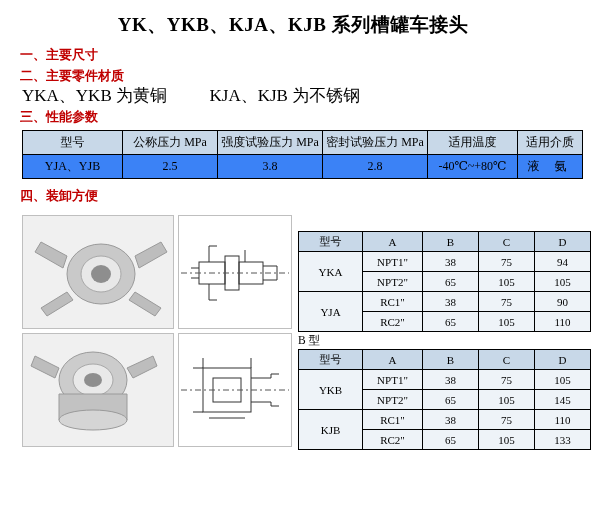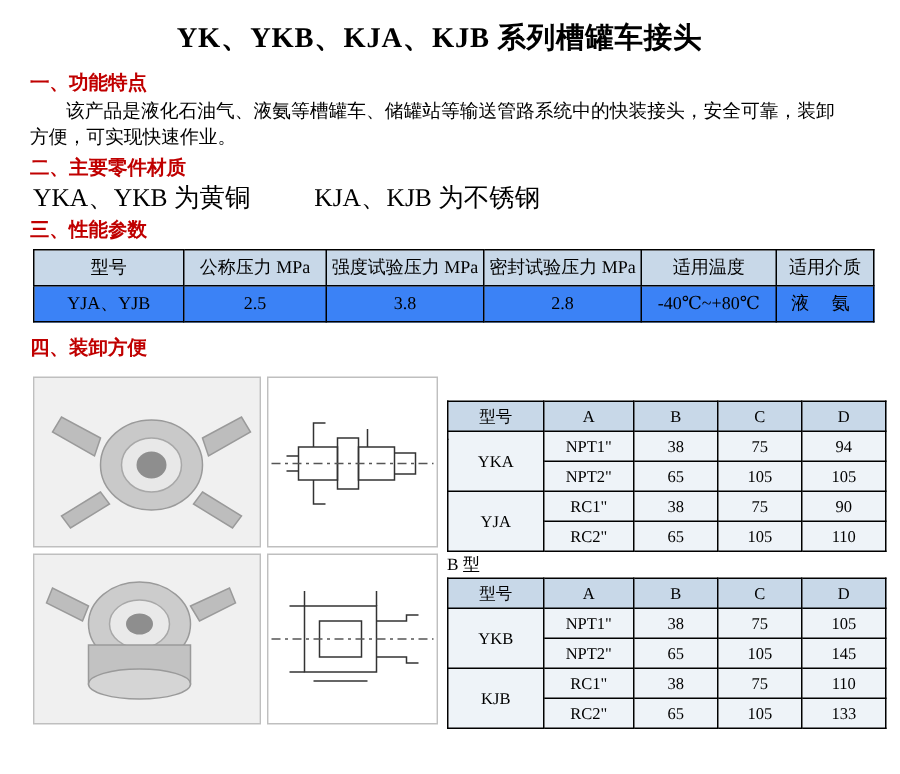--- a/index.html
+++ b/index.html
@@ -127,22 +127,21 @@
     background: #eef3f8;
   }
 </style>
 </head>
 <body>
 
 <div class="page">
 
   <div class="doc-title">YK、YKB、KJA、KJB 系列槽罐车接头</div>
 
-  <div class="section-head">一、功能特点</div>
-  <div class="body-text indent">该产品是液化石油气、液氨等槽罐车、储罐站等输送管路系统中的快装接头，安全可靠，装卸方便，可实现快速作业。</div>
+  <div class="section-head">一、主要尺寸</div>
 
   <div class="section-head">二、主要零件材质</div>
   <div class="mat-line">
     <span>YKA、YKB 为黄铜</span>
     <span class="gap"></span>
     <span>KJA、KJB 为不锈钢</span>
   </div>
 
   <div class="section-head">三、性能参数</div>
 

